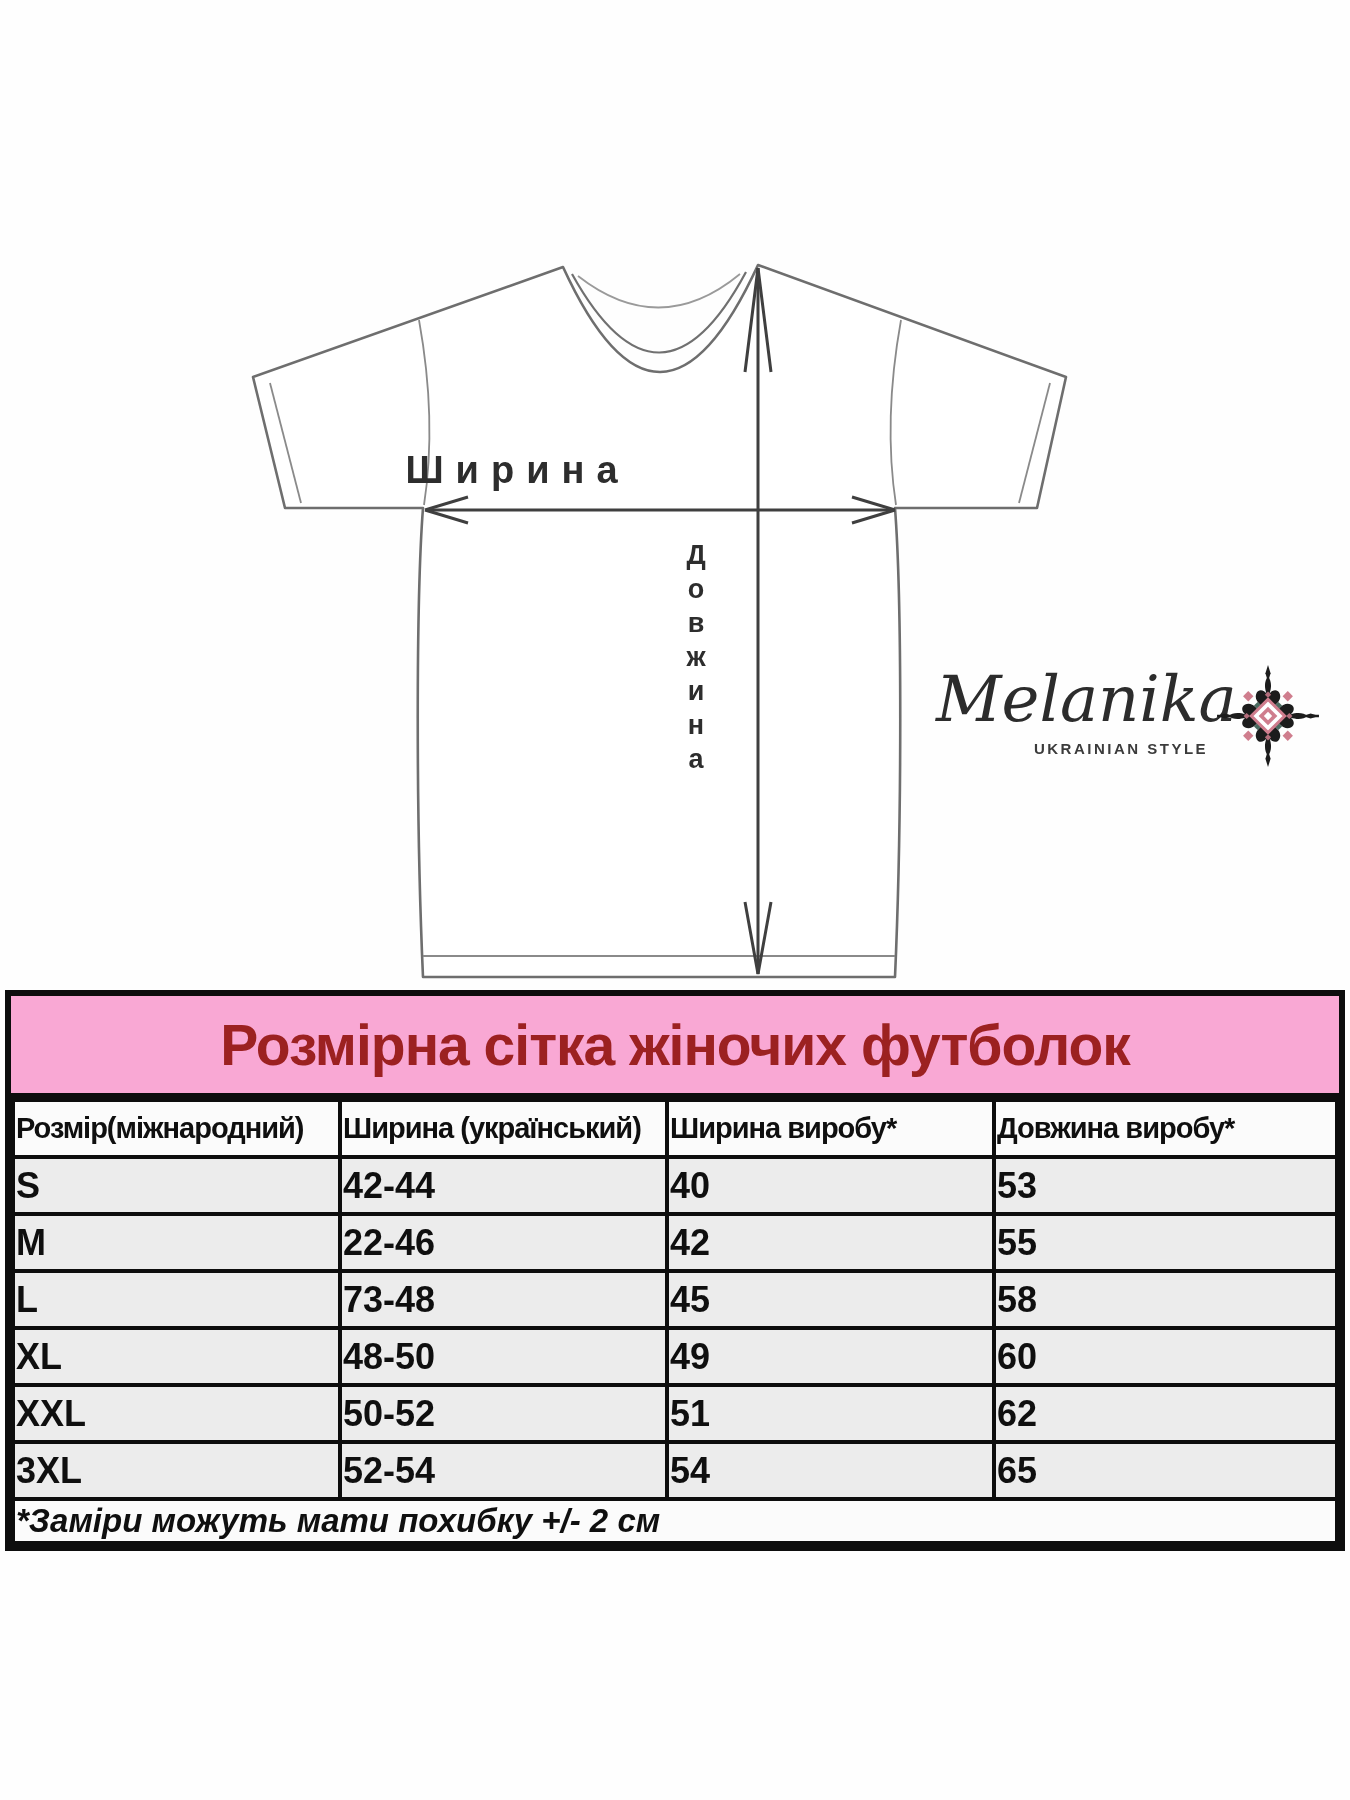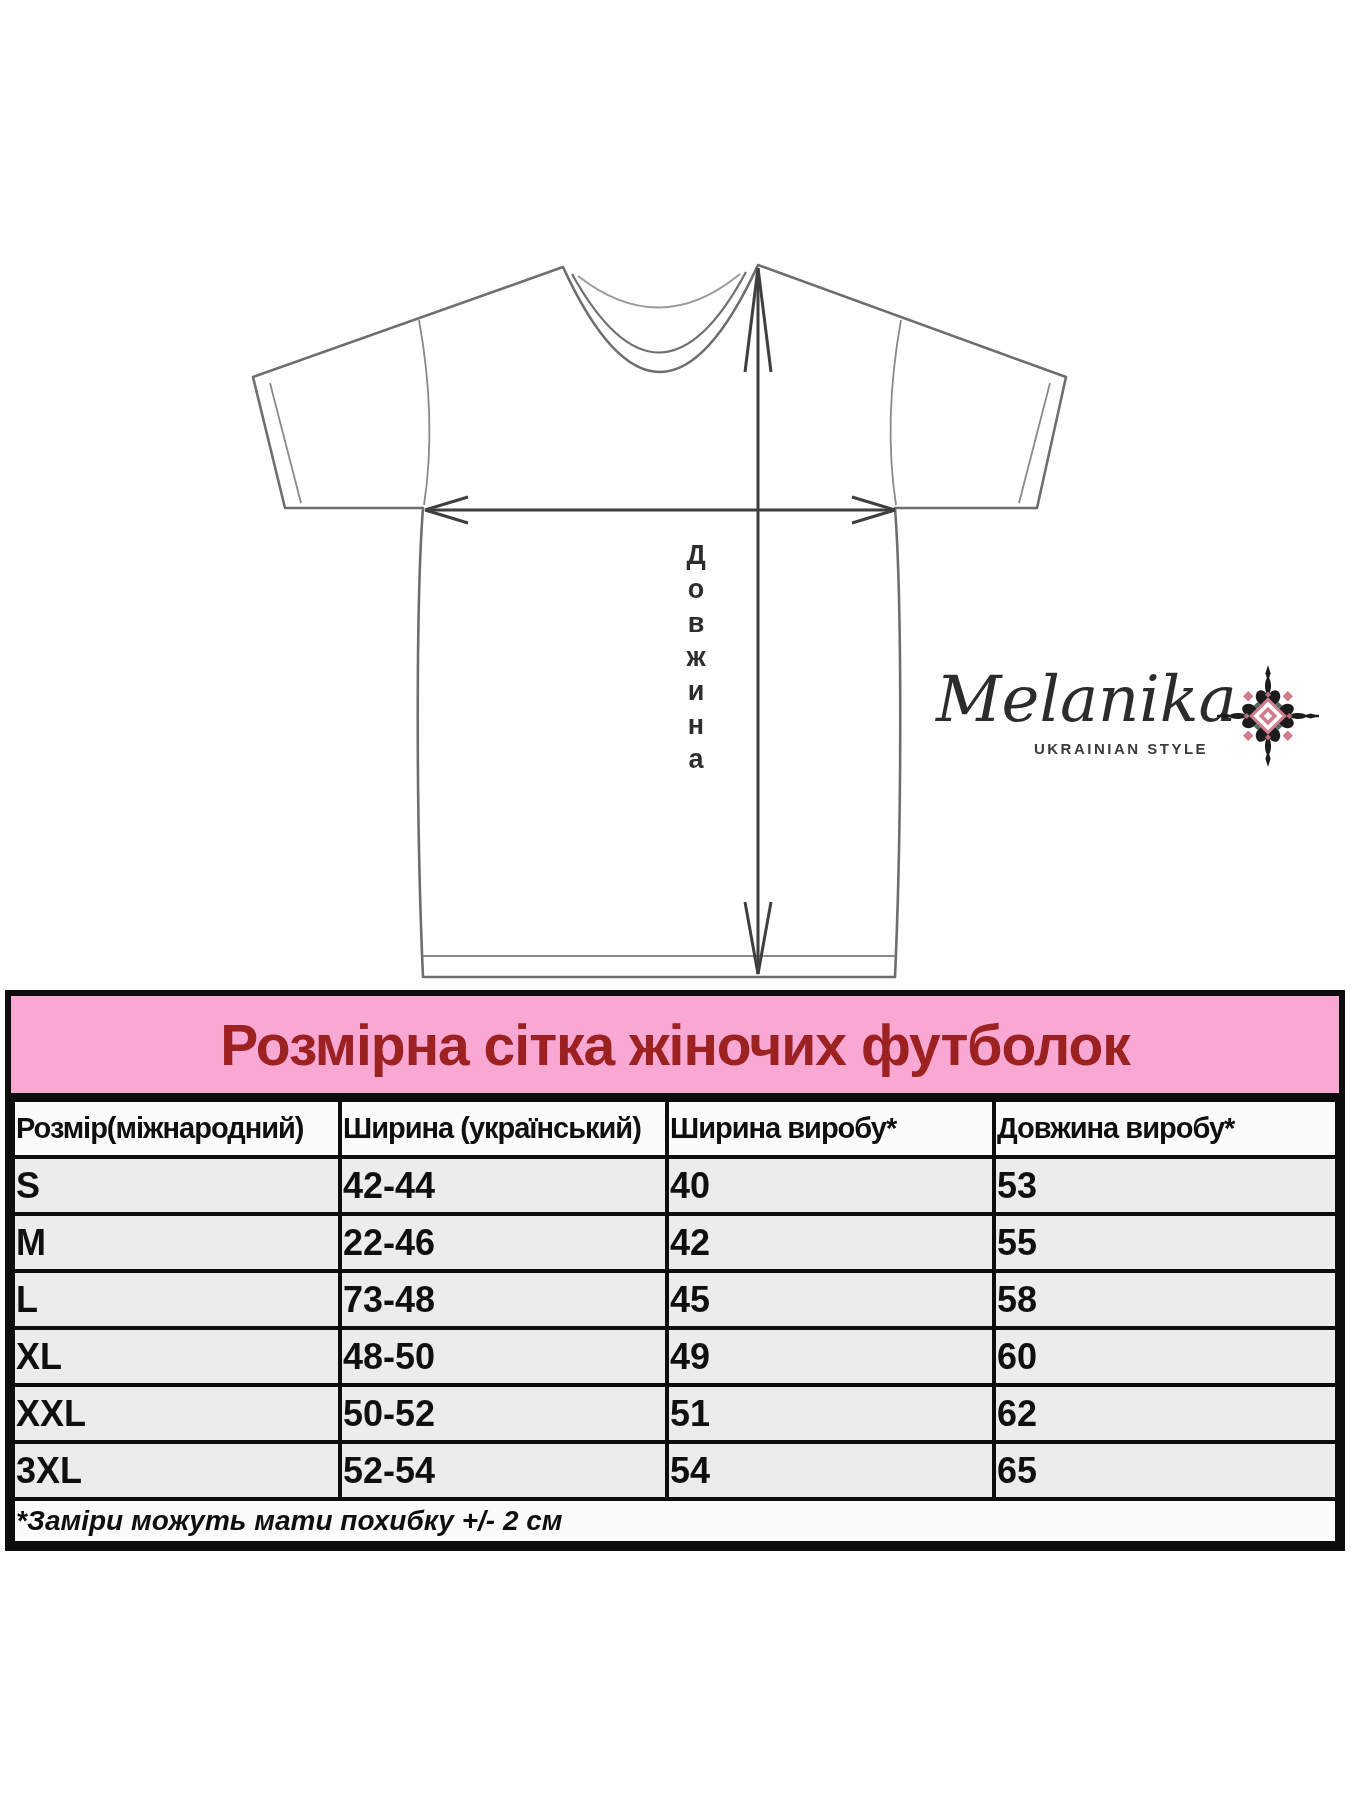--- a/index.html
+++ b/index.html
@@ -44,21 +44,21 @@
     border:4px solid #0d0d0d;text-align:left;vertical-align:middle;
     overflow:hidden;white-space:nowrap;
   }
   table.grid th{
     height:51px;background:#fbfbfb;font-size:29px;font-weight:bold;letter-spacing:-1px;color:#0f0f0f;
   }
   table.grid td{
     height:51px;background:#ececec;font-size:36px;font-weight:bold;color:#0f0f0f;
   }
   table.grid tr.footnote-row td{
-    height:38px;background:#fbfbfb;font-style:italic;font-size:28px;font-weight:bold;letter-spacing:0;margin-top:22px;
+    height:38px;background:#fbfbfb;font-style:italic;font-size:33px;font-weight:bold;letter-spacing:0;margin-top:22px;
   }
   col.c1{width:24.7%;} col.c2{width:24.7%;} col.c3{width:24.7%;} col.c4{width:25.9%;}
 </style>
 </head>
 <body>
 
 <div class="stage">
 
   <svg class="diagram-svg" width="1350" height="990" viewBox="0 0 1350 990" aria-hidden="true">
 
@@ -86,20 +86,21 @@
       <path d="M895 510 L852 497 M895 510 L852 523"></path>
     </g>
 
     <g stroke="#3f3f3f" stroke-width="3" fill="none">
       <path d="M758 268 L758 974"></path>
       <path d="M758 268 L745 372 M758 268 L771 372"></path>
       <path d="M758 974 L745 902 M758 974 L771 902"></path>
     </g>
   </svg>
 
+  <div class="measure-label-width">Ширина</div>
   <div class="measure-label-length">Довжина</div>
 
   <div class="logo-brand">Melanika</div>
   <div class="logo-tagline">UKRAINIAN STYLE</div>
   <svg class="logo-ornament" width="104" height="104" viewBox="0 0 100 100" aria-hidden="true">
     <g>
 
       <g id="orn-arm">
         <path d="M50 1 L52.5 9 L50 17 L47.5 9 Z" fill="#1c1c1c"></path>
         <path d="M50 44 C42 40 36 34 39 28 C41 23.5 46.5 25 48.5 28.5

